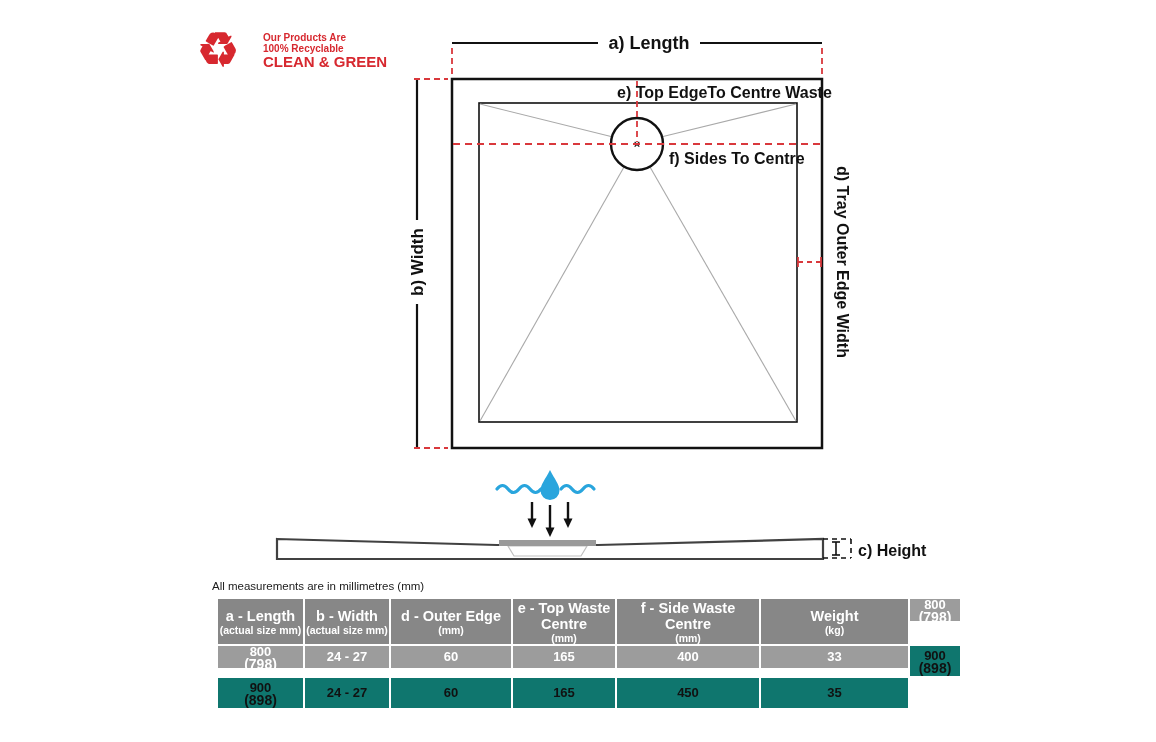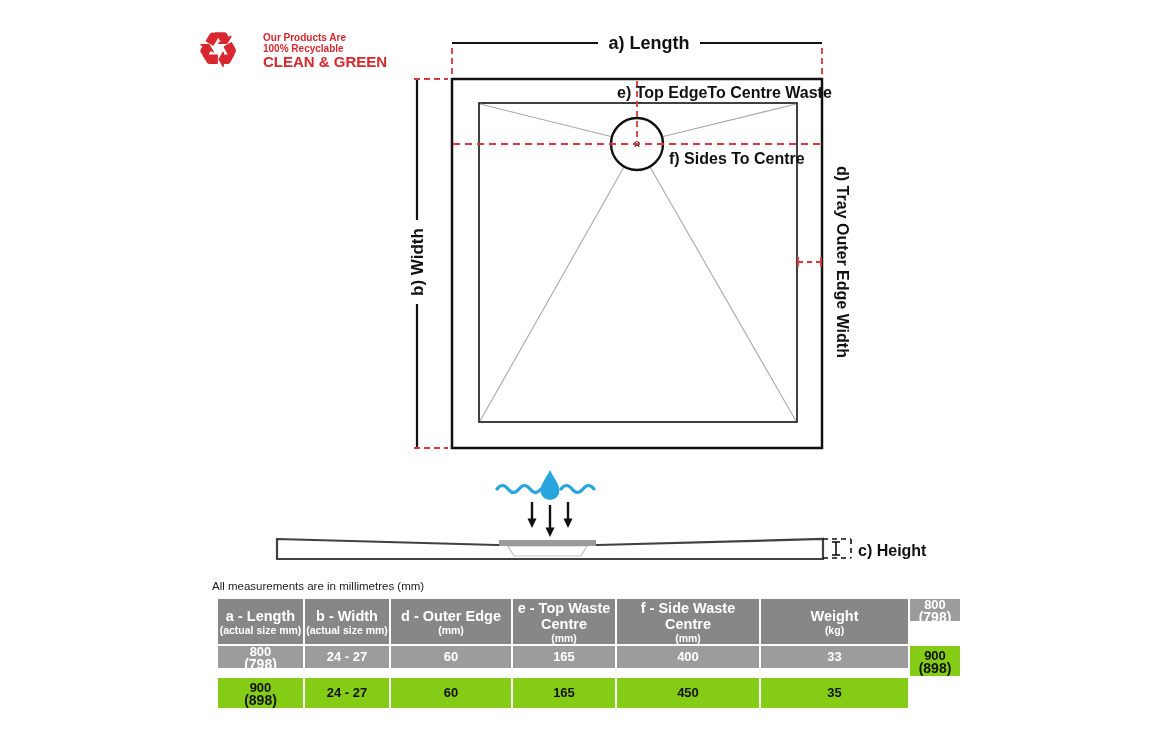--- a/index.html
+++ b/index.html
@@ -30,21 +30,21 @@
     gap:2px;
   }
   .cell{
     display:flex;flex-direction:column;align-items:center;justify-content:center;
     text-align:center;
   }
   .th{background:#878787;color:#ffffff;height:45px;}
   .th .t1{font-size:14.5px;font-weight:bold;line-height:16px;}
   .th .t2{font-size:10.5px;font-weight:bold;line-height:12px;}
   .r1{background:#9c9c9c;color:#ffffff;height:22px;}
-  .r2{background:#84cc16;color:#111111;height:30px;}
+  .r2{background:#0f766e;color:#111111;height:30px;}
   .cell-main{font-size:13px;font-weight:bold;line-height:14px;}
   .cell-sub{font-size:14px;font-weight:bold;line-height:11px;}
 </style>
 </head>
 <body>
 
 <div class="canvas">
 
   <div class="logo">
     <div class="recycle-glyph">♻</div>

